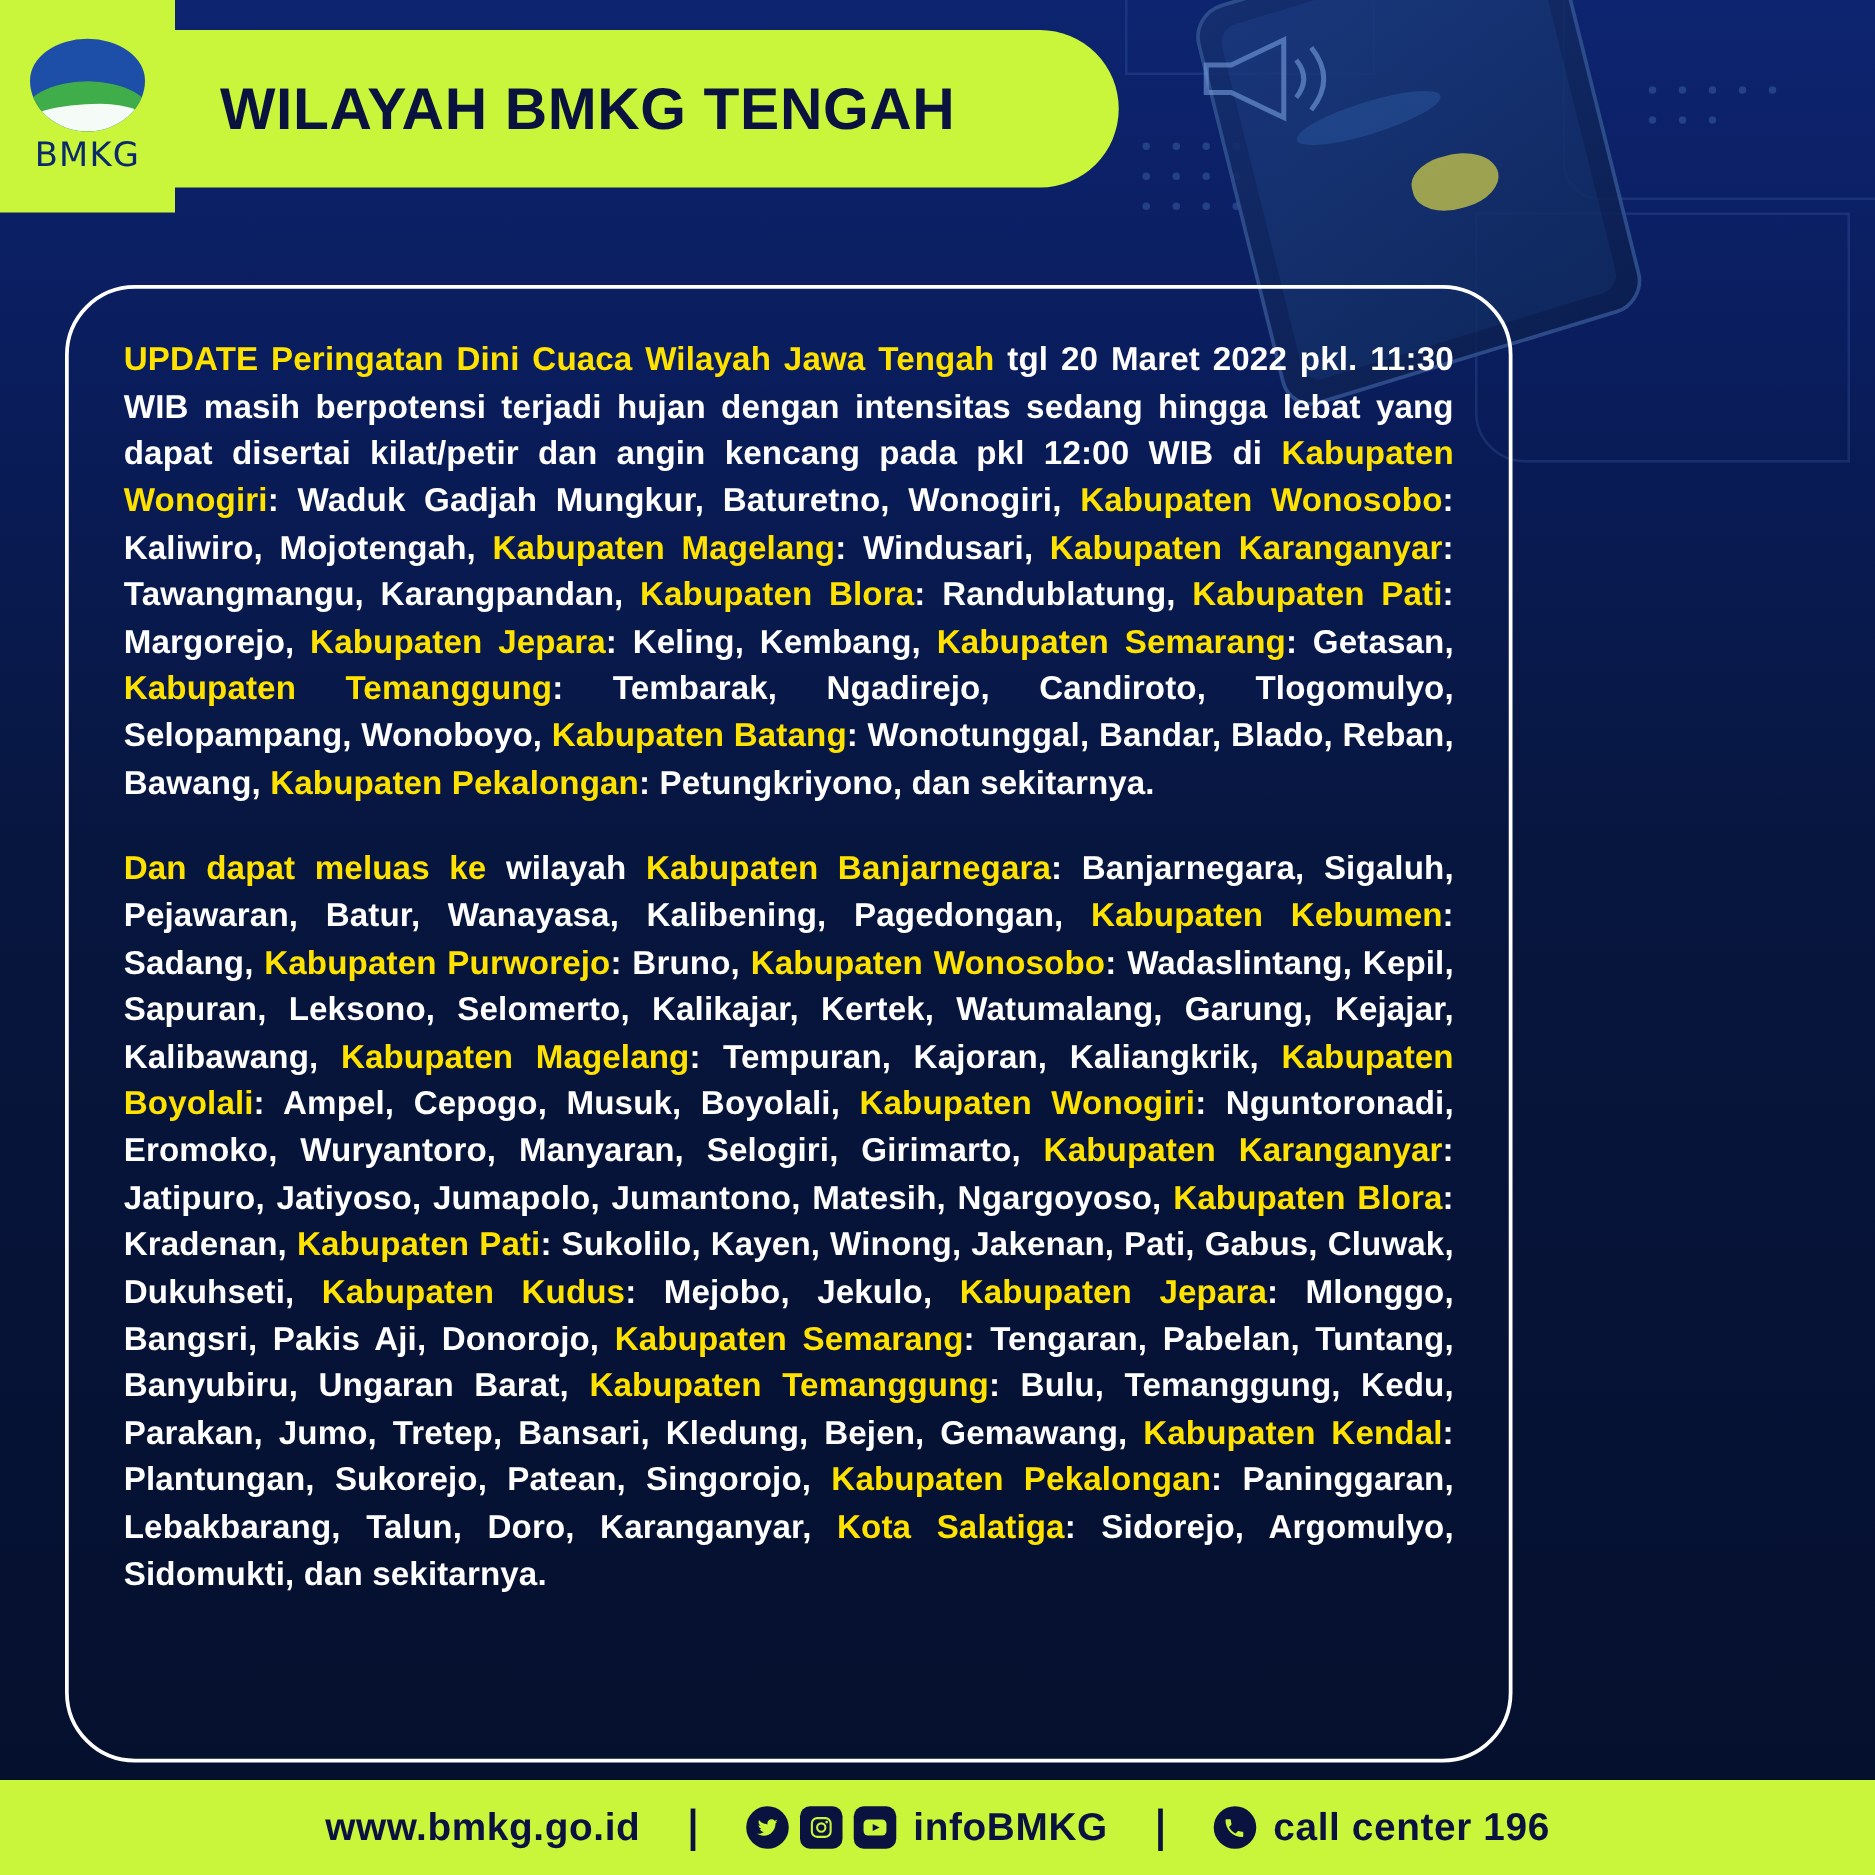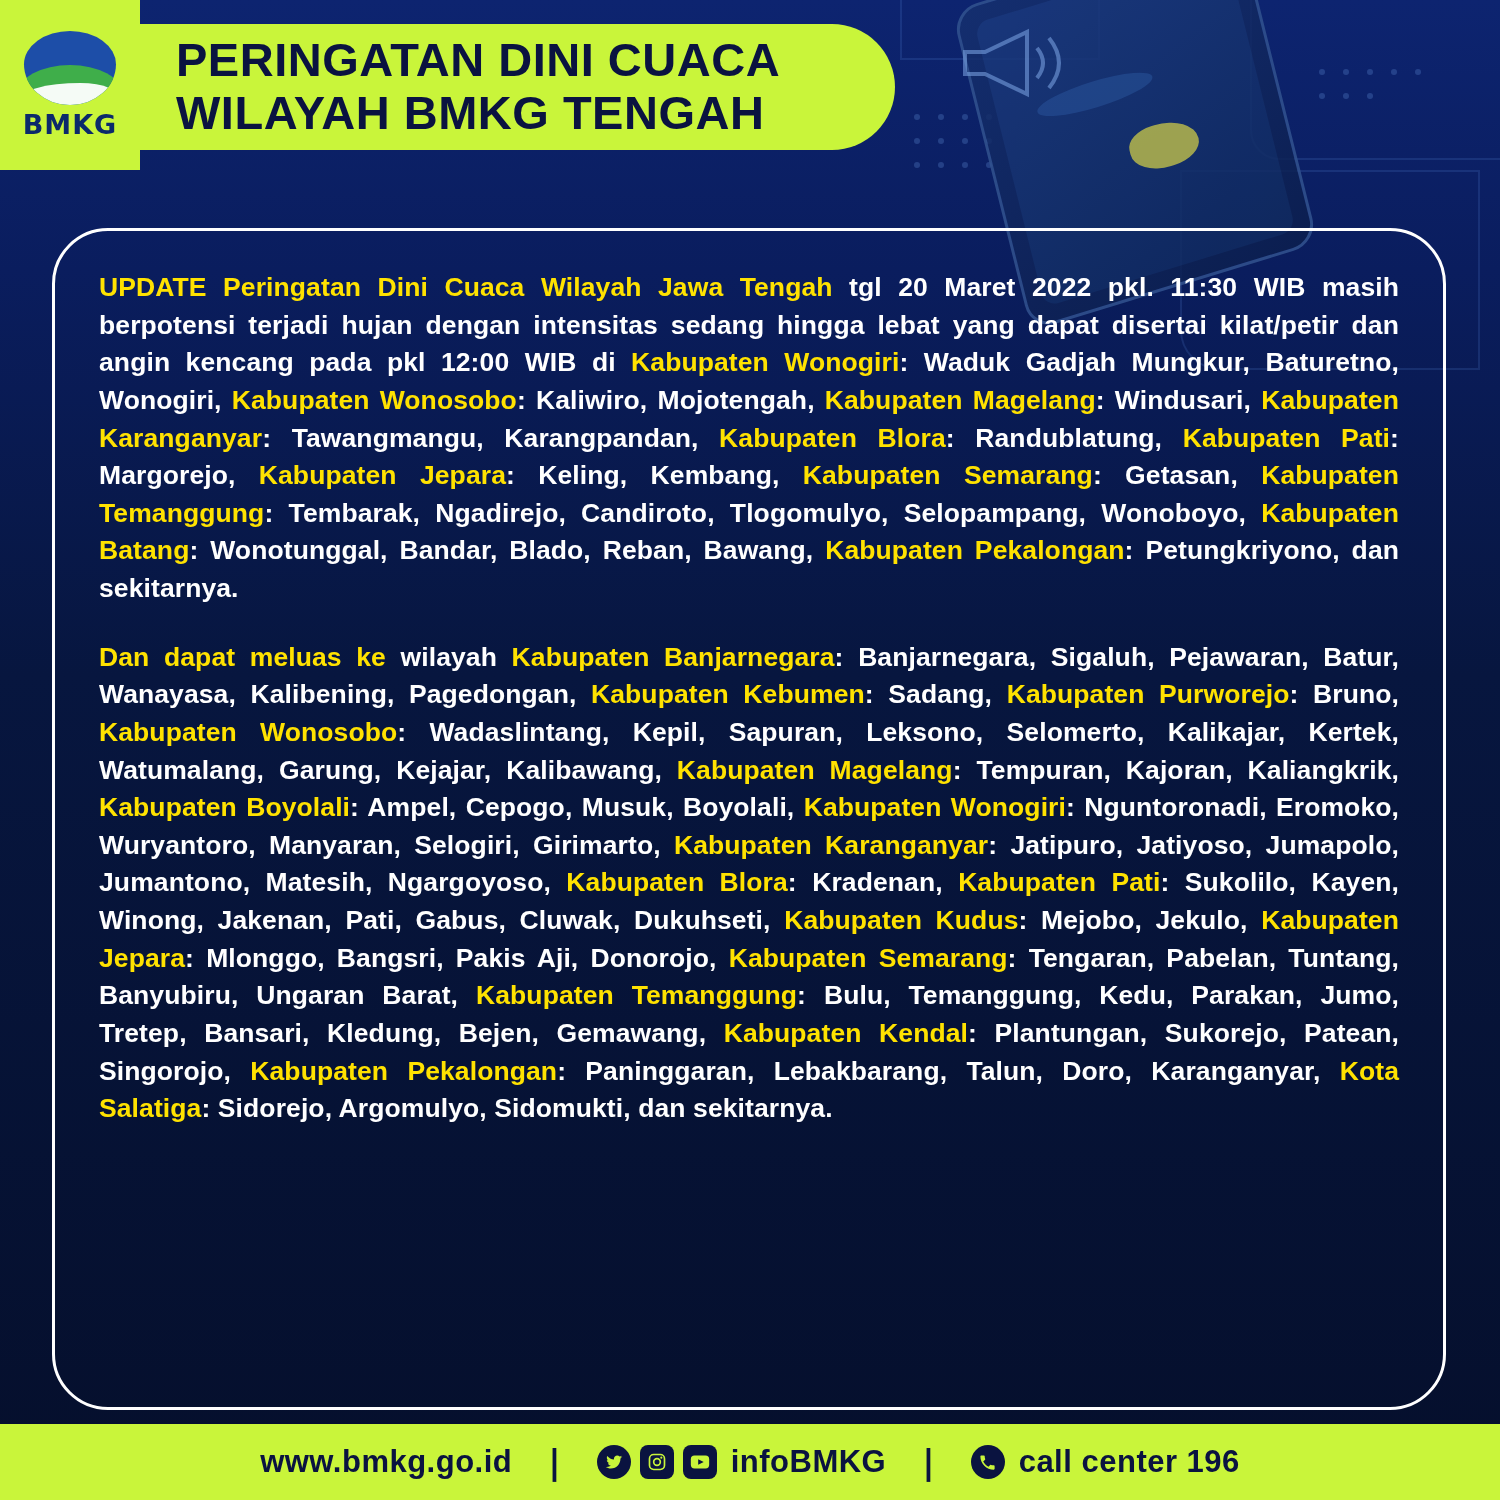--- a/index.html
+++ b/index.html
@@ -103,21 +103,21 @@
     border-radius: 50% 50% 0 0 / 70% 70% 0 0;
   }
   .logo-mark .wave2 {
     position: absolute; left: -6px; right: -6px; bottom: 0;
     height: 22px;
     background: #ffffff;
     border-radius: 60% 40% 0 0 / 80% 80% 0 0;
     opacity: .95;
   }
   .logo-text {
-    font-weight: bold; font-size: 27px; letter-spacing: 1px;
+    font-weight: normal; font-size: 27px; letter-spacing: 1px;
     color: #0b2a6b;
     font-family: "DejaVu Sans", sans-serif;
   }
   .title-plate {
     position: absolute;
     left: 140px; top: 24px;
     width: 755px; height: 126px;
     background: #c9f53a;
     border-radius: 0 64px 64px 0;
     display: flex; flex-direction: column;
@@ -130,21 +130,21 @@
     font-size: 47px;
     line-height: 1.12;
     color: #0a1340;
     letter-spacing: .5px;
   }
 
   
   .card {
     position: absolute;
     left: 52px; top: 228px;
-    width: 1394px; height: 1182px;
+    width: 1158px; height: 1182px;
     border: 3px solid #ffffff;
     border-radius: 56px;
     padding: 38px 44px;
   }
   .body-text {
     font-family: "Liberation Sans", sans-serif;
     font-weight: bold;
     color: #ffffff;
     font-size: 26.5px;
     line-height: 1.42;
@@ -234,21 +234,20 @@
 
   <div class="header">
     <div class="logo-box">
       <div class="logo-mark">
         <div class="wave"></div>
         <div class="wave2"></div>
       </div>
       <div class="logo-text">BMKG</div>
     </div>
     <div class="title-plate">
-      <div class="line">PERINGATAN DINI CUACA</div>
       <div class="line">WILAYAH BMKG TENGAH</div>
     </div>
   </div>
 
   <div class="card">
     <div class="body-text">
       <p class="para" id="para1"><span class="hl">UPDATE Peringatan Dini Cuaca Wilayah Jawa Tengah</span> tgl 20 Maret 2022 pkl. 11:30 WIB masih berpotensi terjadi hujan dengan intensitas sedang hingga lebat yang dapat disertai kilat/petir dan angin kencang pada pkl 12:00 WIB di <span class="hl">Kabupaten Wonogiri</span>: Waduk Gadjah Mungkur, Baturetno, Wonogiri, <span class="hl">Kabupaten Wonosobo</span>: Kaliwiro, Mojotengah, <span class="hl">Kabupaten Magelang</span>: Windusari, <span class="hl">Kabupaten Karanganyar</span>: Tawangmangu, Karangpandan, <span class="hl">Kabupaten Blora</span>: Randublatung, <span class="hl">Kabupaten Pati</span>: Margorejo, <span class="hl">Kabupaten Jepara</span>: Keling, Kembang, <span class="hl">Kabupaten Semarang</span>: Getasan, <span class="hl">Kabupaten Temanggung</span>: Tembarak, Ngadirejo, Candiroto, Tlogomulyo, Selopampang, Wonoboyo, <span class="hl">Kabupaten Batang</span>: Wonotunggal, Bandar, Blado, Reban, Bawang, <span class="hl">Kabupaten Pekalongan</span>: Petungkriyono, dan sekitarnya.</p>
       <p class="para" id="para2"><span class="hl">Dan dapat meluas ke</span> wilayah <span class="hl">Kabupaten Banjarnegara</span>: Banjarnegara, Sigaluh, Pejawaran, Batur, Wanayasa, Kalibening, Pagedongan, <span class="hl">Kabupaten Kebumen</span>: Sadang, <span class="hl">Kabupaten Purworejo</span>: Bruno, <span class="hl">Kabupaten Wonosobo</span>: Wadaslintang, Kepil, Sapuran, Leksono, Selomerto, Kalikajar, Kertek, Watumalang, Garung, Kejajar, Kalibawang, <span class="hl">Kabupaten Magelang</span>: Tempuran, Kajoran, Kaliangkrik, <span class="hl">Kabupaten Boyolali</span>: Ampel, Cepogo, Musuk, Boyolali, <span class="hl">Kabupaten Wonogiri</span>: Nguntoronadi, Eromoko, Wuryantoro, Manyaran, Selogiri, Girimarto, <span class="hl">Kabupaten Karanganyar</span>: Jatipuro, Jatiyoso, Jumapolo, Jumantono, Matesih, Ngargoyoso, <span class="hl">Kabupaten Blora</span>: Kradenan, <span class="hl">Kabupaten Pati</span>: Sukolilo, Kayen, Winong, Jakenan, Pati, Gabus, Cluwak, Dukuhseti, <span class="hl">Kabupaten Kudus</span>: Mejobo, Jekulo, <span class="hl">Kabupaten Jepara</span>: Mlonggo, Bangsri, Pakis Aji, Donorojo, <span class="hl">Kabupaten Semarang</span>: Tengaran, Pabelan, Tuntang, Banyubiru, Ungaran Barat, <span class="hl">Kabupaten Temanggung</span>: Bulu, Temanggung, Kedu, Parakan, Jumo, Tretep, Bansari, Kledung, Bejen, Gemawang, <span class="hl">Kabupaten Kendal</span>: Plantungan, Sukorejo, Patean, Singorojo, <span class="hl">Kabupaten Pekalongan</span>: Paninggaran, Lebakbarang, Talun, Doro, Karanganyar, <span class="hl">Kota Salatiga</span>: Sidorejo, Argomulyo, Sidomukti, dan sekitarnya.</p>
     </div>
   </div>

